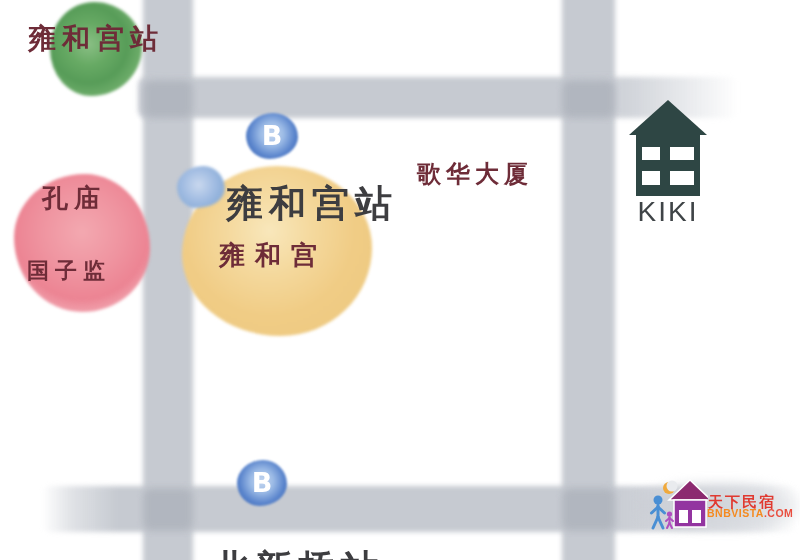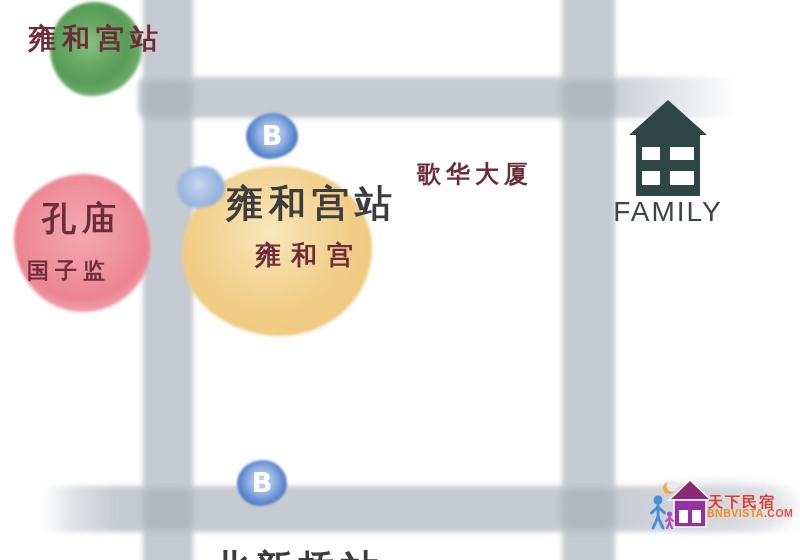--- a/index.html
+++ b/index.html
@@ -92,39 +92,39 @@
 <div class="bmark" style="left:246px;top:113px;width:52px;height:46px;">
   <span class="bmark-bg"></span>
   <span class="bmark-letter">B</span>
 </div>
 <div class="bmark" style="left:237px;top:460px;width:50px;height:46px;">
   <span class="bmark-bg"></span>
   <span class="bmark-letter">B</span>
 </div>
 
 <div class="lbl" style="left:28px;top:20px;font-size:28px;letter-spacing:6px;">雍和宫站</div>
-<div class="lbl" style="left:42px;top:196px;font-size:34px;letter-spacing:6px;">孔庙</div>
+<div class="lbl" style="left:42px;top:181px;font-size:26px;letter-spacing:6px;">孔庙</div>
 <div class="lbl" style="left:27px;top:256px;font-size:22px;letter-spacing:6px;">国子监</div>
 <div class="lbl-station" style="left:226px;top:155px;font-size:37px;letter-spacing:6px;margin-top:24px;">雍和宫站</div>
-<div class="lbl" style="left:219px;top:238px;font-size:26px;letter-spacing:10px;margin-left:36px;">雍和宫</div>
+<div class="lbl" style="left:219px;top:238px;font-size:26px;letter-spacing:10px;">雍和宫</div>
 <div class="lbl" style="left:417px;top:158px;font-size:24px;letter-spacing:5px;">歌华大厦</div>
 <div class="lbl-station" style="left:212px;top:544px;font-size:37px;letter-spacing:6px;">北新桥站</div>
 
 <div style="position:absolute;left:628px;top:99px;width:80px;height:98px;">
   <svg width="80" height="98" viewBox="0 0 80 98">
     <polygon points="40,1 79,36 1,36" fill="#2e4644"></polygon>
     <rect x="8" y="30" width="64" height="67" fill="#2e4644"></rect>
     <rect x="14" y="48" width="18" height="13" fill="#ffffff"></rect>
     <rect x="42" y="48" width="24" height="13" fill="#ffffff"></rect>
     <rect x="14" y="72" width="18" height="14" fill="#ffffff"></rect>
     <rect x="42" y="72" width="24" height="14" fill="#ffffff"></rect>
   </svg>
 </div>
 <div class="kiki-text" style="left:598px;top:196px;width:140px;">
-  <div>FAMILY</div>
+  <div>KIKI</div>
 </div>
 
 <div class="logo" style="left:646px;top:476px;width:152px;height:60px;">
   <div class="logo-backdrop" style="left:-10px;top:2px;width:165px;height:56px;"></div>
   <svg width="60" height="52" viewBox="0 0 60 52" style="position:absolute;left:2px;top:2px;">
 
     <g>
       <circle cx="21" cy="10" r="6" fill="#f0a93c"></circle>
       <circle cx="24" cy="8" r="5.5" fill="#e9ebee"></circle>
     </g>

